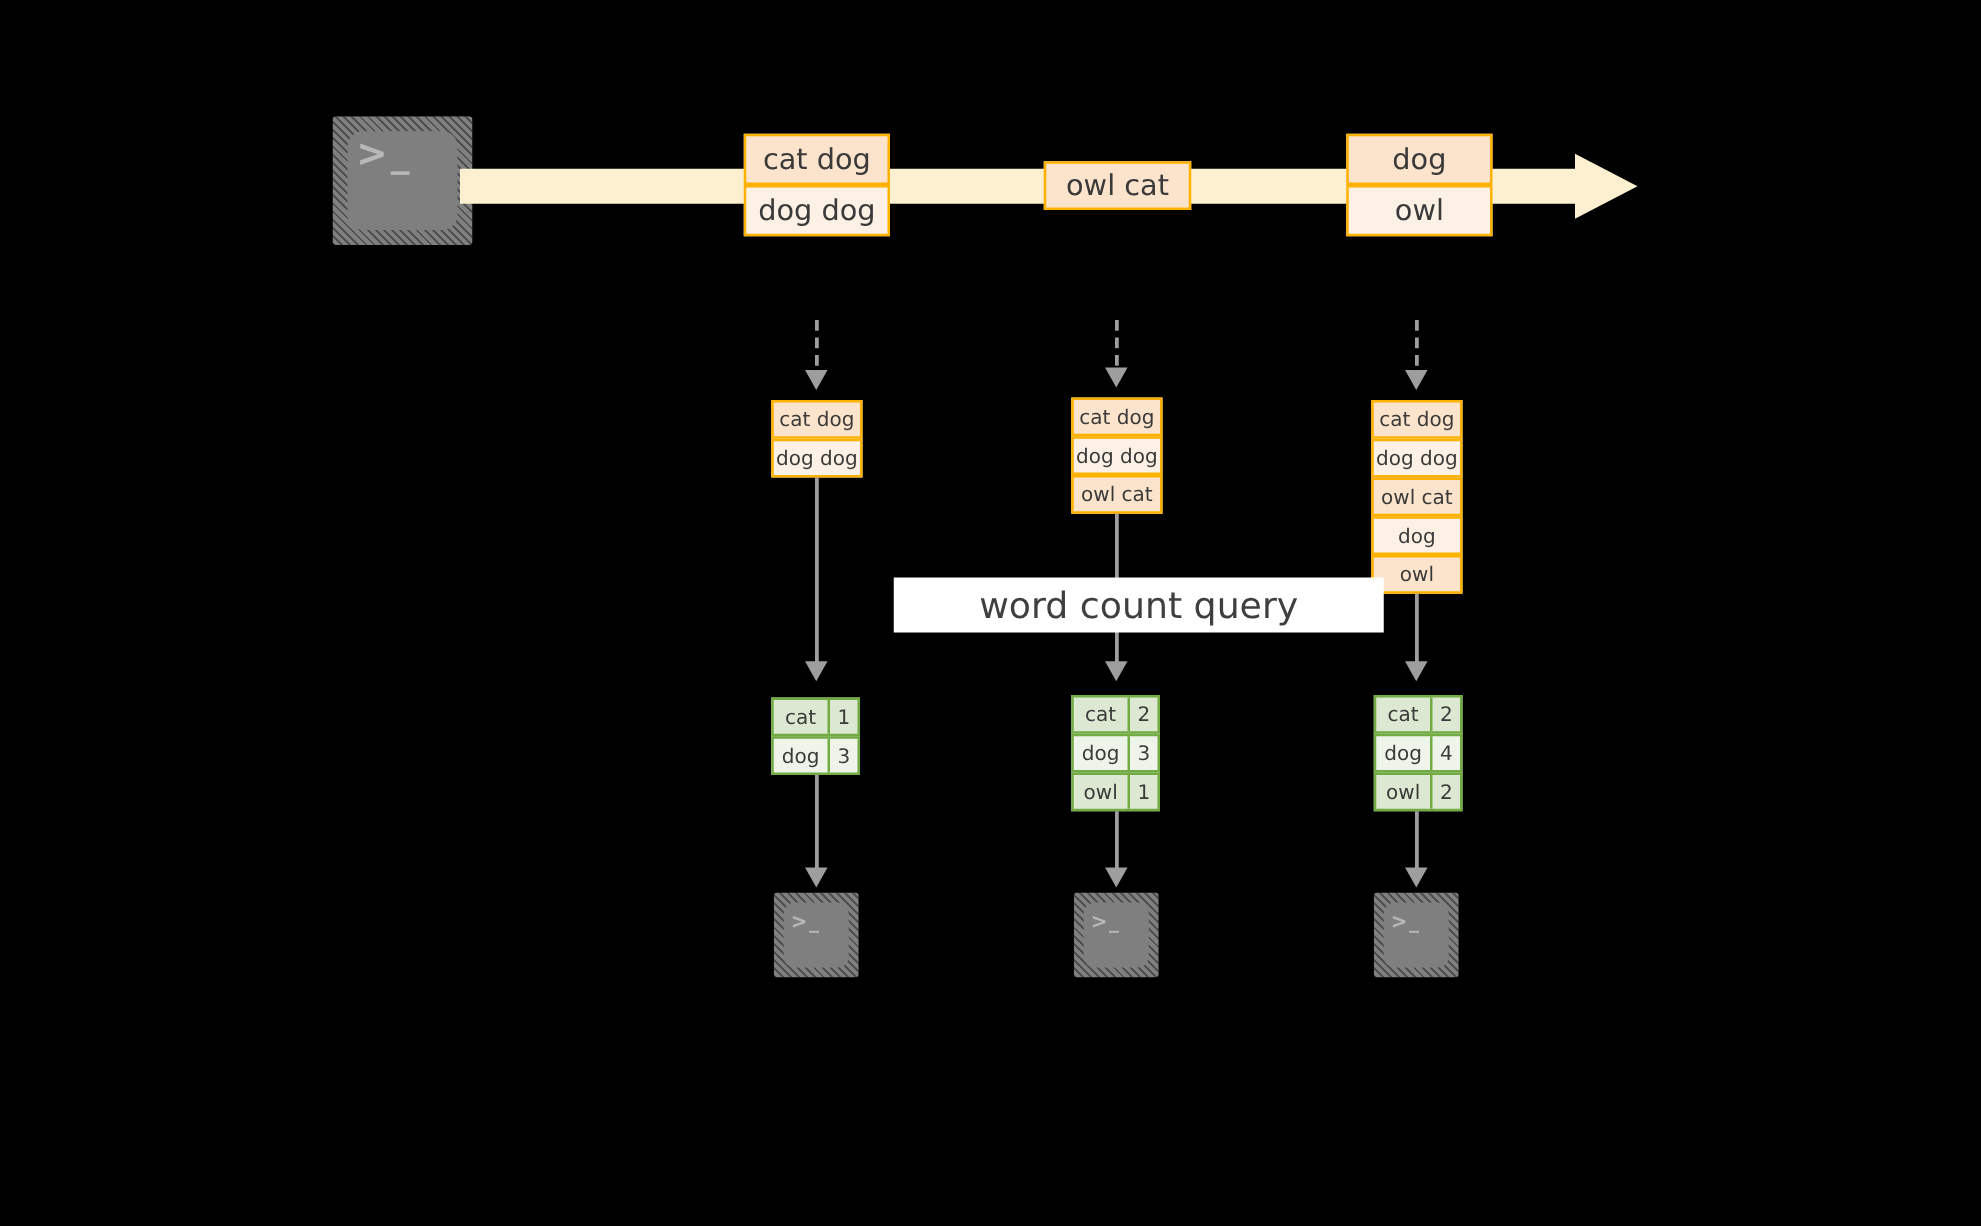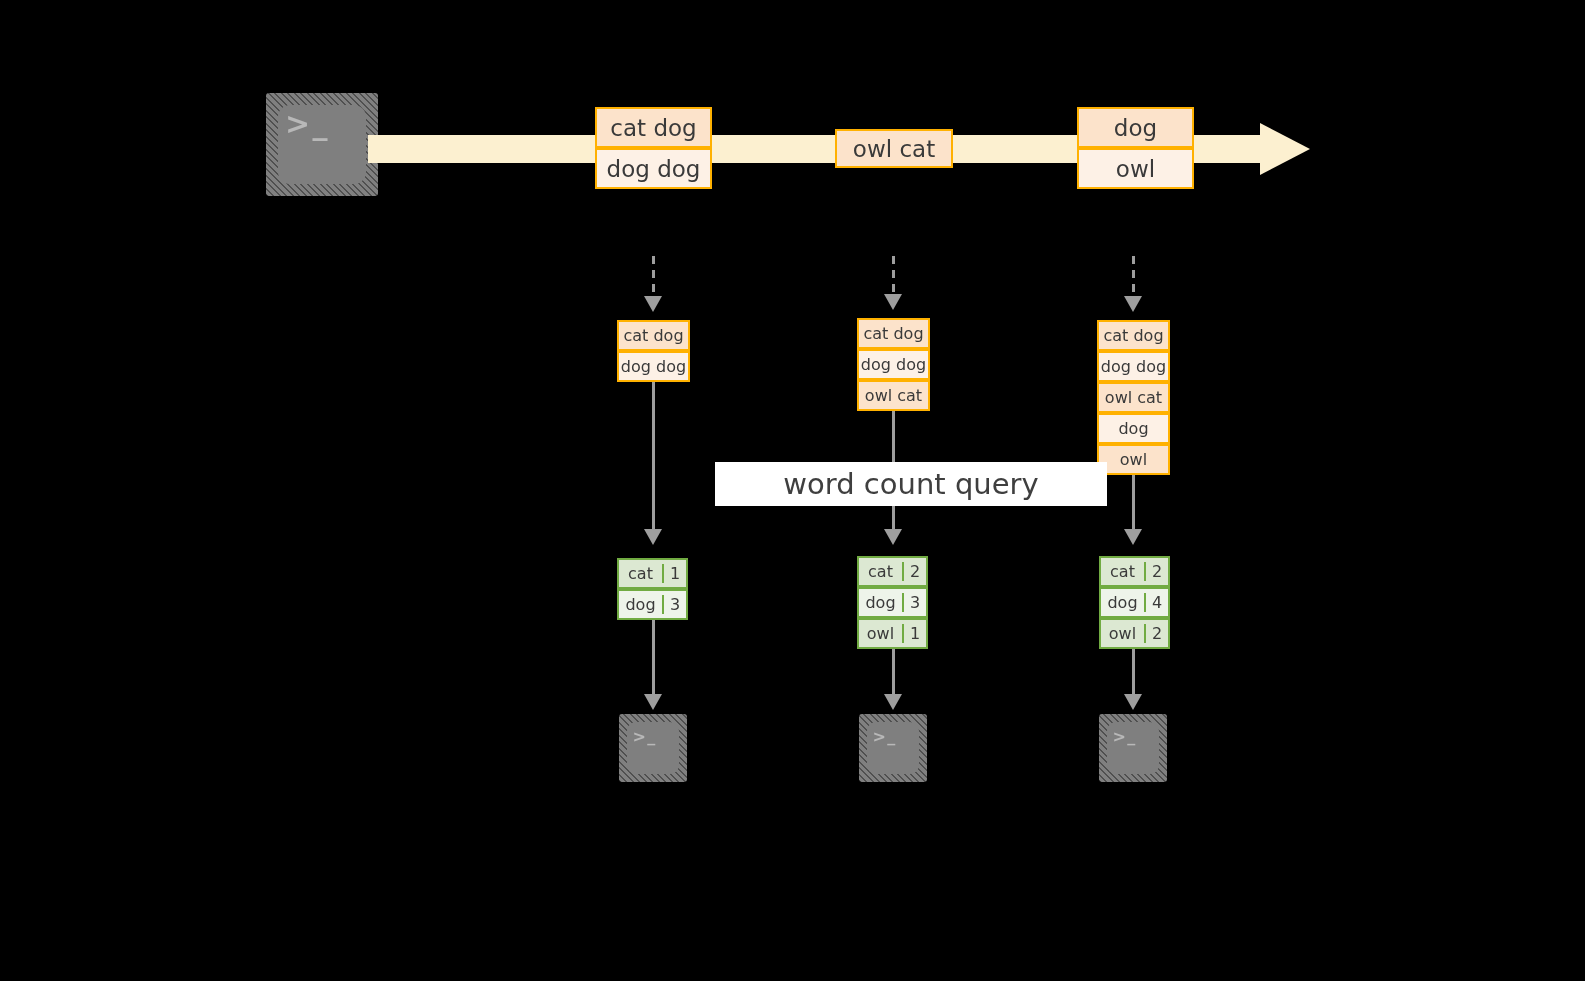--- a/index.html
+++ b/index.html
@@ -79,21 +79,20 @@
   .evt.sm    { font-size: 16px; }
 
   
   .res {
     position: absolute;
     box-sizing: border-box;
     border: 2px solid #71ab42;
     display: flex;
     color: #3a3a3a;
     font-size: 16px;
-    align-items: center;
   }
   .res.dark  { background: #dce8d2; }
   .res.light { background: #eef4ea; }
   .res .wcell {
     flex: 0 0 45px;
     display: flex; align-items: center; justify-content: center;
     border-right: 2px solid #71ab42;
     box-sizing: border-box;
   }
   .res .ncell {

